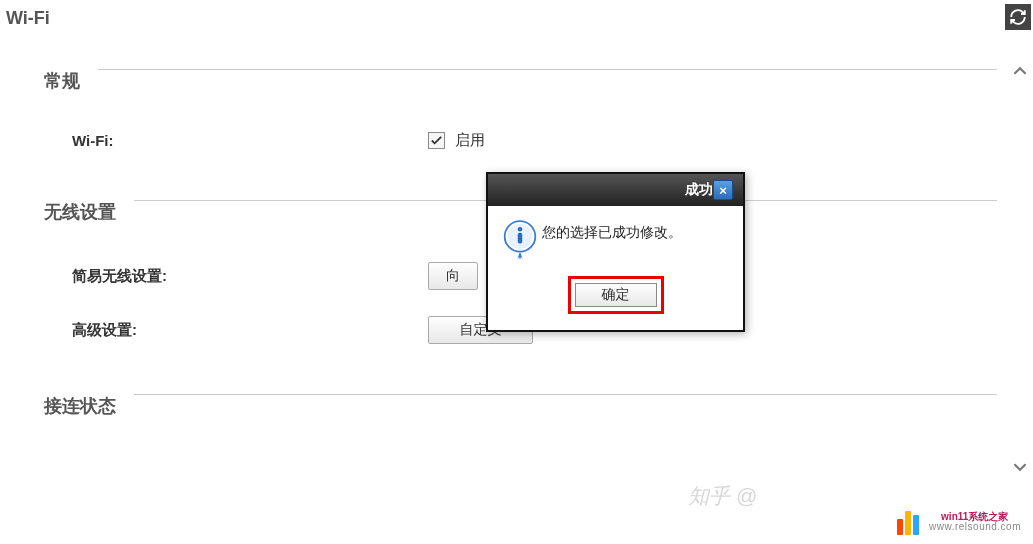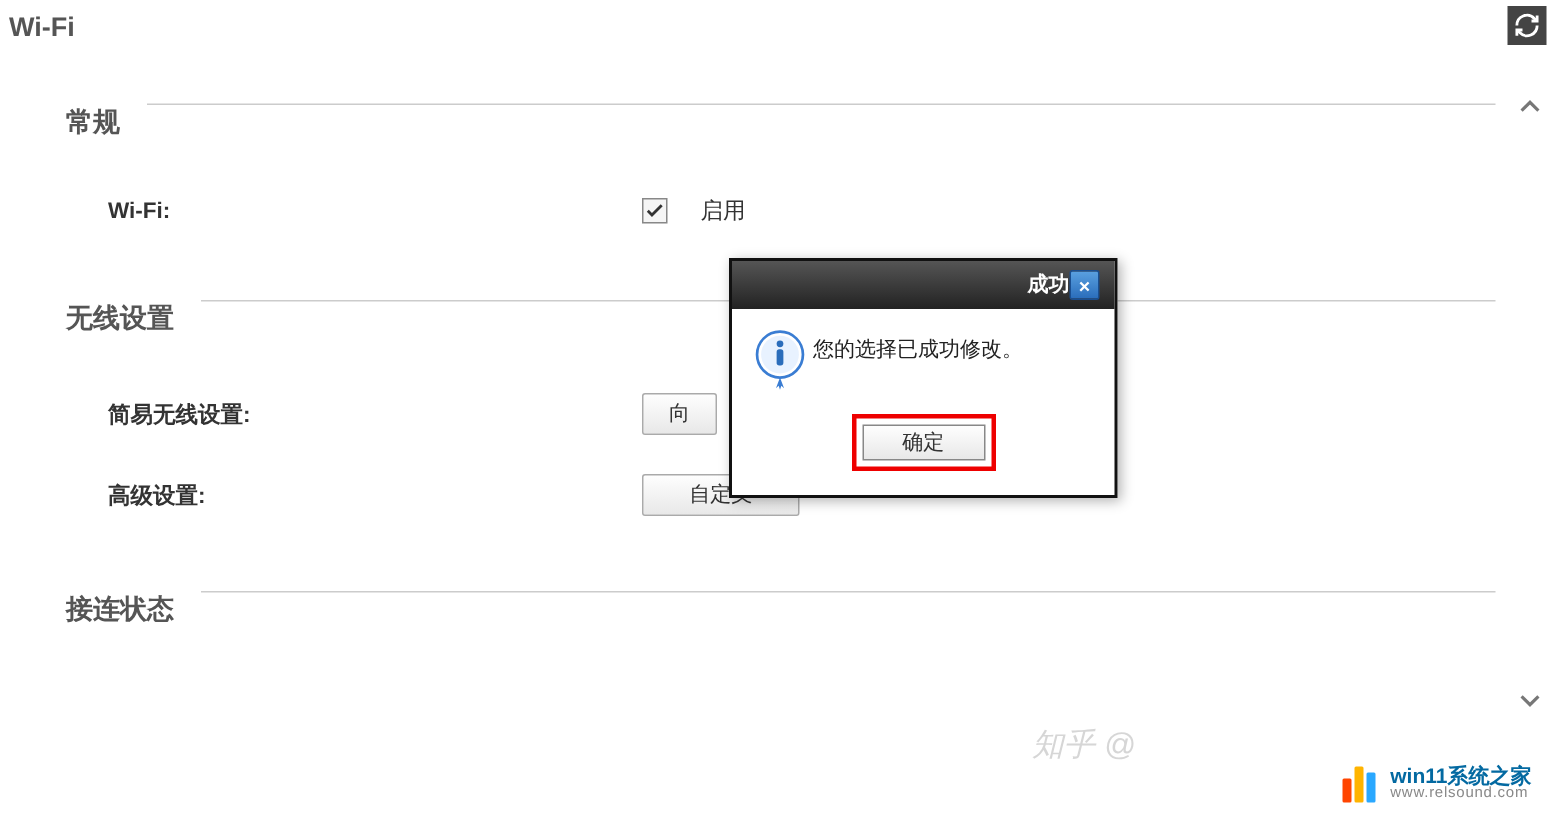--- a/index.html
+++ b/index.html
@@ -68,21 +68,21 @@
       font-size: 15px;
       display: flex;
       align-items: center;
     }
     .field-control {
       display: flex;
       align-items: center;
     }
     .checkbox-wrap {
       display: flex;
-      gap: 22px;
+      gap: 10px;
     }
     .checkbox {
       width: 17px;
       height: 17px;
       border: 1px solid #888;
       background: #f5f5f5;
       display: flex;
       align-items: center;
       justify-content: center;
       cursor: pointer;
@@ -219,23 +219,24 @@
     }
     .logo-shape .b1 { height: 16px; background: #ff4500; left: 0; bottom: 0; }
     .logo-shape .b2 { height: 24px; background: #ffb400; left: 8px; bottom: 0; }
     .logo-shape .b3 { height: 20px; background: #2aa8ff; left: 16px; bottom: 0; }
     .watermark-text {
       display: flex;
       flex-direction: column;
       line-height: 1.0;
     }
     .watermark-text .t1 {
-      font-size: 14px;
-      font-weight: bold;
-      color: #0369a1;
+      font-size: 10px;
+      font-weight: bold;
+      color: #be185d;
+      margin-left: 12px;
     }
     .watermark-text .t2 {
       font-size: 10px;
       color: #888;
       letter-spacing: 0.5px;
     }
   </style>
 </head>
 <body>
 

